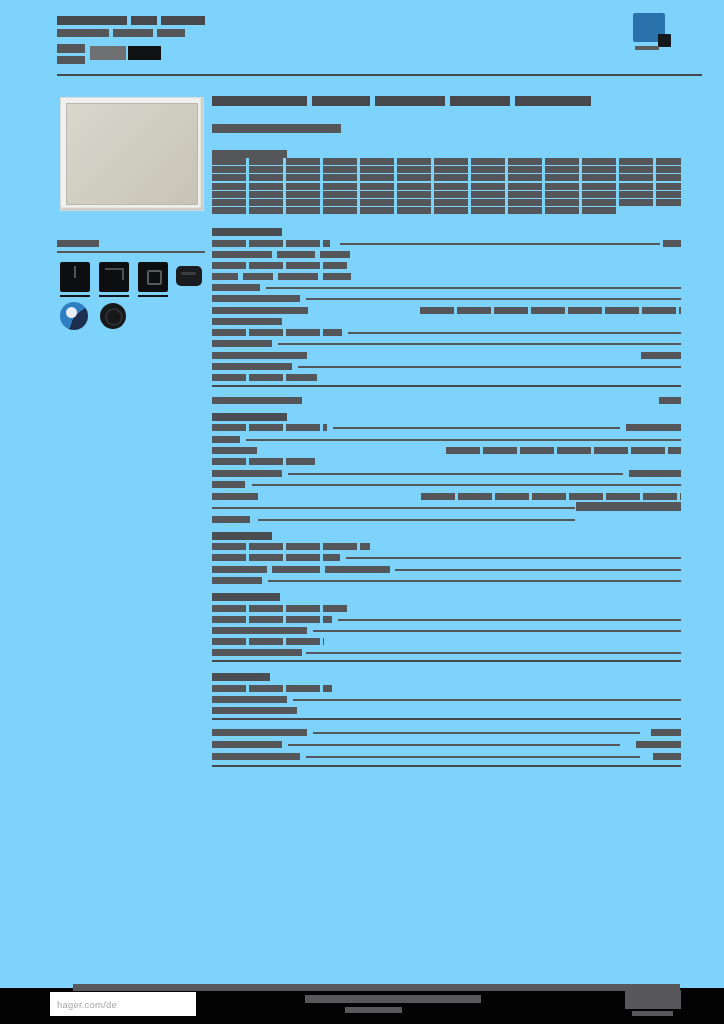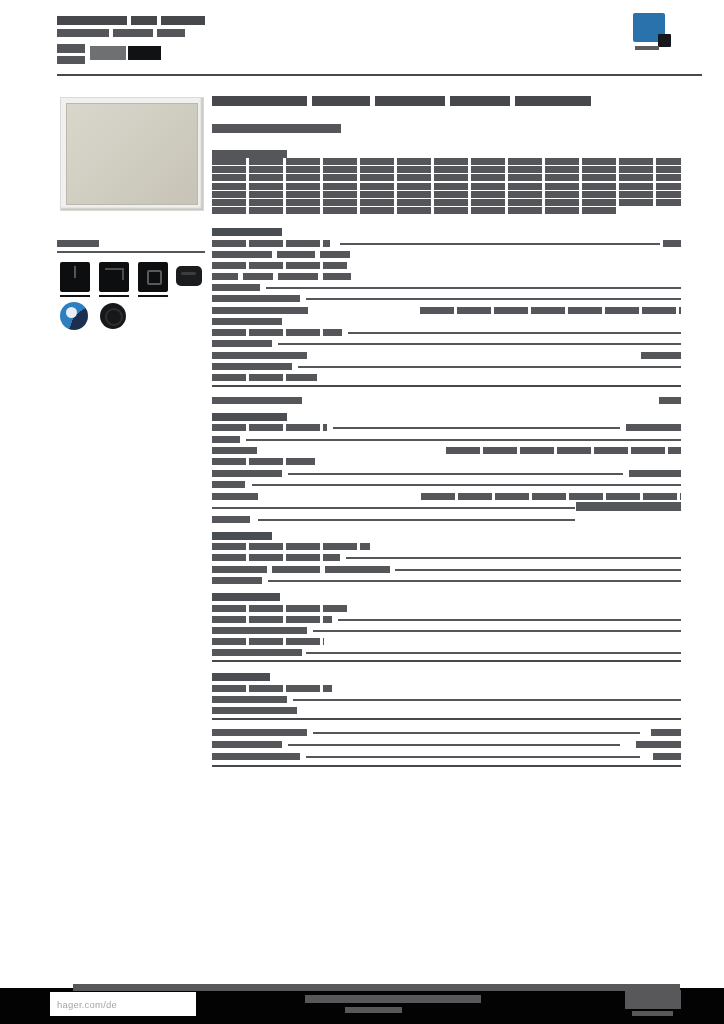--- a/index.html
+++ b/index.html
@@ -1,17 +1,17 @@
 <!DOCTYPE html>
 <html><head>
 <meta charset="utf-8">
 <style>
   html,body{margin:0;padding:0;background:#888;}
   body{font-family:"Liberation Sans", sans-serif;}
-  .page{position:relative;width:724px;height:1024px;background:#ffffff;margin:0 auto;overflow:hidden;}
+  .page{position:relative;width:724px;height:1024px;background:#7dd3fc;margin:0 auto;overflow:hidden;}
   .bar{position:absolute;}
   .words{background:repeating-linear-gradient(90deg, var(--c,#54565a) 0 34px, rgba(255,255,255,0) 34px 37px);}
   
   .logo{position:absolute;left:633px;top:13px;width:46px;height:38px;}
   .logo .sq{position:absolute;left:0;top:0;width:32px;height:29px;background:#2a72ab;border-radius:2px;}
   .logo .dk{position:absolute;left:25px;top:21px;width:13px;height:13px;background:#16181d;border-radius:1px;}
   .logo .wm{position:absolute;left:2px;top:33px;width:24px;height:4px;background:#5a5c5e;}
   
   .prod{position:absolute;left:60px;top:97px;width:142px;height:112px;background:#f0f0ee;border:1px solid #d9d9d6;box-shadow:inset -2px -2px 2px rgba(120,120,115,.35);}
   .prod .plate{position:absolute;left:5px;top:5px;right:5px;bottom:5px;background:linear-gradient(135deg,#d9d6cc 0%,#cfccc0 55%,#c7c3b6 100%);border:1px solid #bab7ab;}

